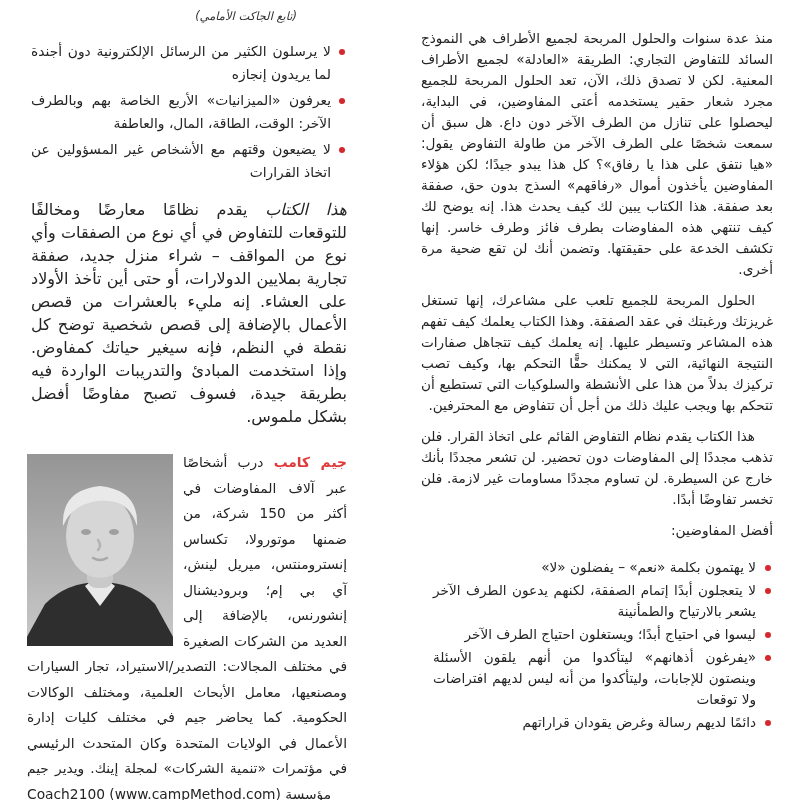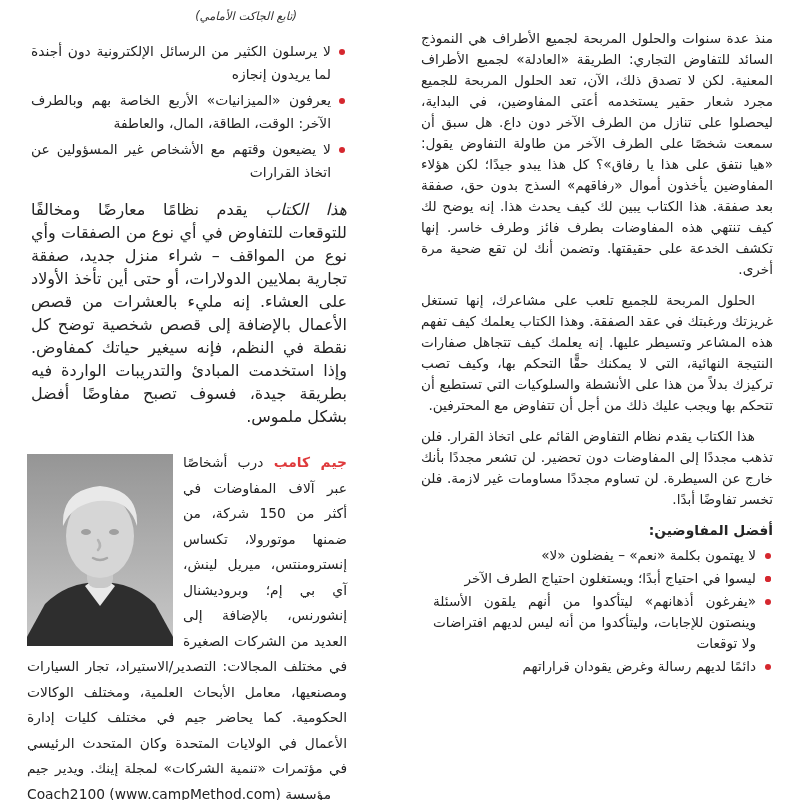--- a/index.html
+++ b/index.html
@@ -20,21 +20,21 @@
     font-size:14px;line-height:21.5px;
     text-align:justify;text-align-last:center;
     margin:0 0 14px 0;
   }
   .para{
     font-size:13.6px;line-height:21px;
     text-align:justify;text-align-last:right;
     margin:0 0 10px 0;
   }
   .para.indent{text-indent:18px;}
-  .list-heading{font-size:13.8px;line-height:21px;margin:4px 0 4px 0;font-weight:bold;}
+  .list-heading{font-size:13.8px;line-height:21px;margin:4px 0 16px 0;}
   .blist{margin:0;padding:0;list-style:none;}
   .blist .bullet{
     position:relative;padding-right:17px;
     font-size:13.6px;line-height:21px;
     text-align:justify;text-align-last:right;
     margin:0 0 2px 12px;
   }
   .marker{
     position:absolute;right:2px;top:7.5px;width:6px;height:6px;border-radius:50%;
     background:var(--bullet);
@@ -80,20 +80,21 @@
       <p class="para indent">الحلول المربحة للجميع تلعب على مشاعرك، إنها تستغل غريزتك ورغبتك في عقد الصفقة. وهذا الكتاب يعلمك كيف تفهم هذه المشاعر وتسيطر عليها. إنه يعلمك كيف تتجاهل صفارات النتيجة النهائية، التي لا يمكنك حقًّا التحكم بها، وكيف تصب تركيزك بدلاً من هذا على الأنشطة والسلوكيات التي تستطيع أن تتحكم بها ويجب عليك ذلك من أجل أن تتفاوض مع المحترفين.</p>
       <p class="para indent">هذا الكتاب يقدم نظام التفاوض القائم على اتخاذ القرار. فلن تذهب مجددًا إلى المفاوضات دون تحضير. لن تشعر مجددًا بأنك خارج عن السيطرة. لن تساوم مجددًا مساومات غير لازمة. فلن تخسر تفاوضًا أبدًا.</p>
       <p class="list-heading">أفضل المفاوضين:</p>
       <ul class="blist">
         <li class="bullet">
           <span class="marker"></span>
           <span>لا يهتمون بكلمة «نعم» – يفضلون «لا»</span>
         </li>
         <li class="bullet">
           <span class="marker"></span>
+          <span>لا يتعجلون أبدًا إتمام الصفقة، لكنهم يدعون الطرف الآخر يشعر بالارتياح والطمأنينة</span>
         </li>
         <li class="bullet">
           <span class="marker"></span>
           <span>ليسوا في احتياج أبدًا؛ ويستغلون احتياج الطرف الآخر</span>
         </li>
         <li class="bullet">
           <span class="marker"></span>
           <span>«يفرغون أذهانهم» ليتأكدوا من أنهم يلقون الأسئلة وينصتون للإجابات، وليتأكدوا من أنه ليس لديهم افتراضات ولا توقعات</span>
         </li>
         <li class="bullet">

